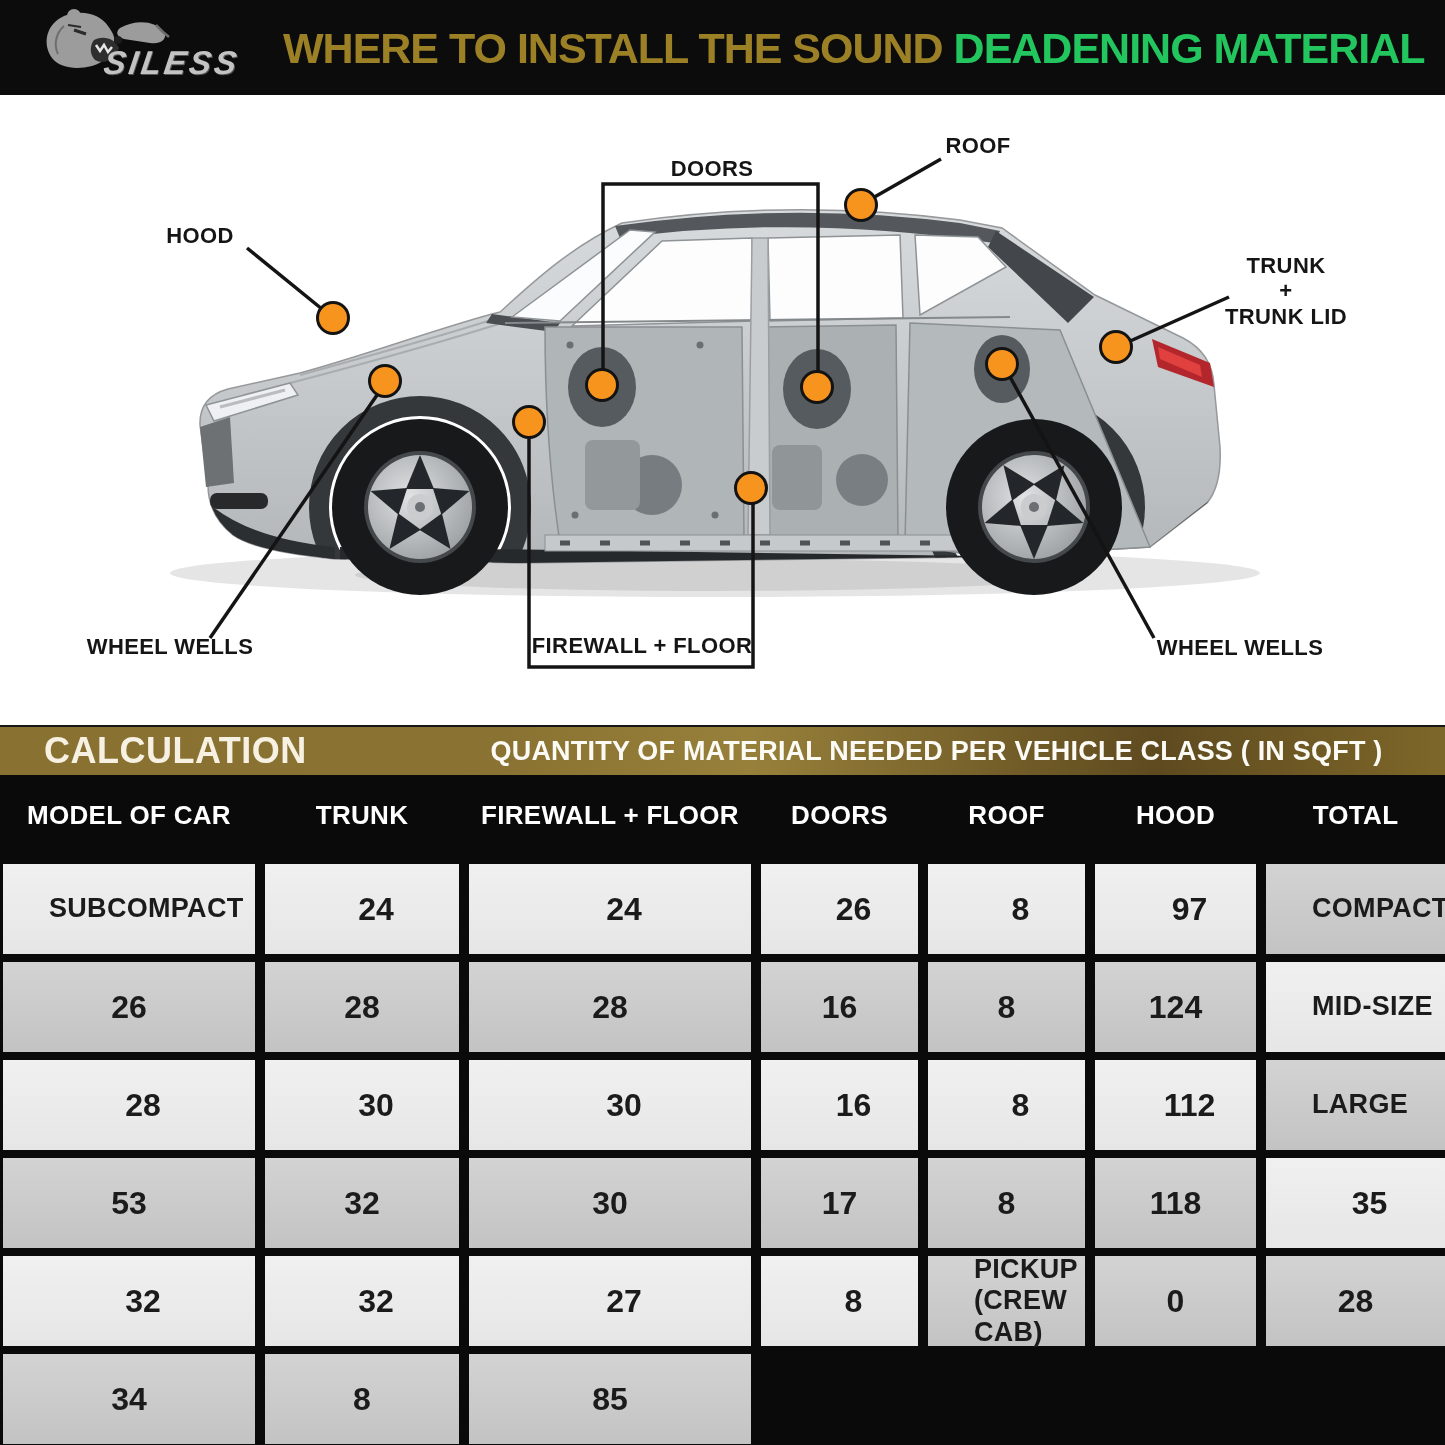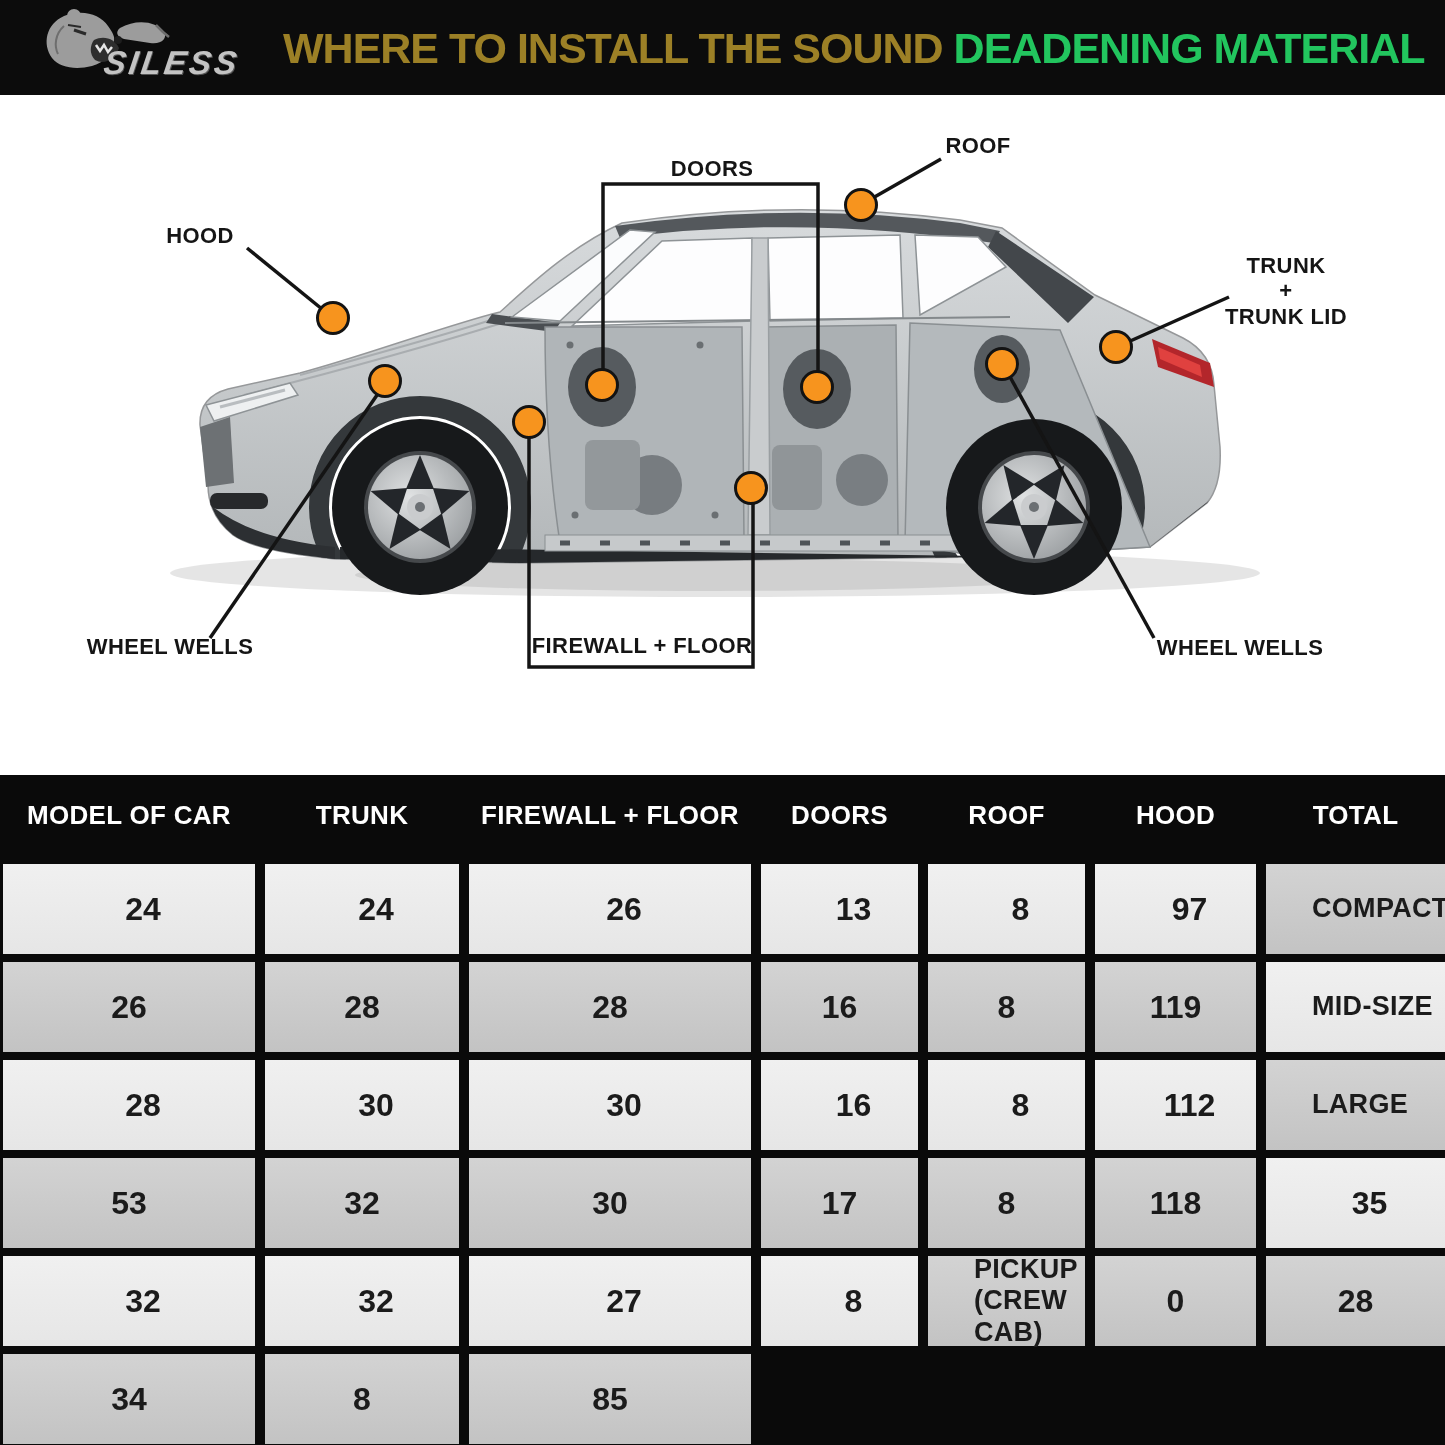--- a/index.html
+++ b/index.html
@@ -232,44 +232,48 @@
     <div class="dlabel trunk-label" style="left:1286px; top:196px;">
       <div>TRUNK</div>
       <div>+</div>
       <div>TRUNK LID</div>
     </div>
     <div class="dlabel" style="left:170px; top:552px;">WHEEL WELLS</div>
     <div class="dlabel" style="left:1240px; top:553px;">WHEEL WELLS</div>
     <div class="dlabel" style="left:642px; top:551px;">FIREWALL + FLOOR</div>
   </div>
 
+  <div class="calcbar">
+    <span class="calc-title">CALCULATION</span>
+    <span class="calc-sub">QUANTITY OF MATERIAL NEEDED PER VEHICLE CLASS ( IN SQFT )</span>
+  </div>
 
   <div class="tablewrap">
     <div class="grid">
       <div class="hcell">MODEL OF CAR</div>
       <div class="hcell">TRUNK</div>
       <div class="hcell">FIREWALL + FLOOR</div>
       <div class="hcell">DOORS</div>
       <div class="hcell">ROOF</div>
       <div class="hcell">HOOD</div>
       <div class="hcell">TOTAL</div>
 
+    <div class="cell model r-light">SUBCOMPACT</div>
         <div class="cell num r-light">24</div>
         <div class="cell num r-light">24</div>
         <div class="cell num r-light">26</div>
-        <div class="cell num r-light">13</div>
         <div class="cell num r-light">8</div>
         <div class="cell num r-light">97</div>
         <div class="cell model r-dark">COMPACT</div>
         <div class="cell num r-dark">26</div>
         <div class="cell num r-dark">28</div>
         <div class="cell num r-dark">28</div>
         <div class="cell num r-dark">16</div>
         <div class="cell num r-dark">8</div>
-        <div class="cell num r-dark">119</div>
+        <div class="cell num r-dark">124</div>
         <div class="cell model r-light">MID-SIZE</div>
         <div class="cell num r-light">28</div>
         <div class="cell num r-light">30</div>
         <div class="cell num r-light">30</div>
         <div class="cell num r-light">16</div>
         <div class="cell num r-light">8</div>
         <div class="cell num r-light">112</div>
         <div class="cell model r-dark">LARGE</div>
         <div class="cell num r-dark">53</div>
         <div class="cell num r-dark">32</div>

